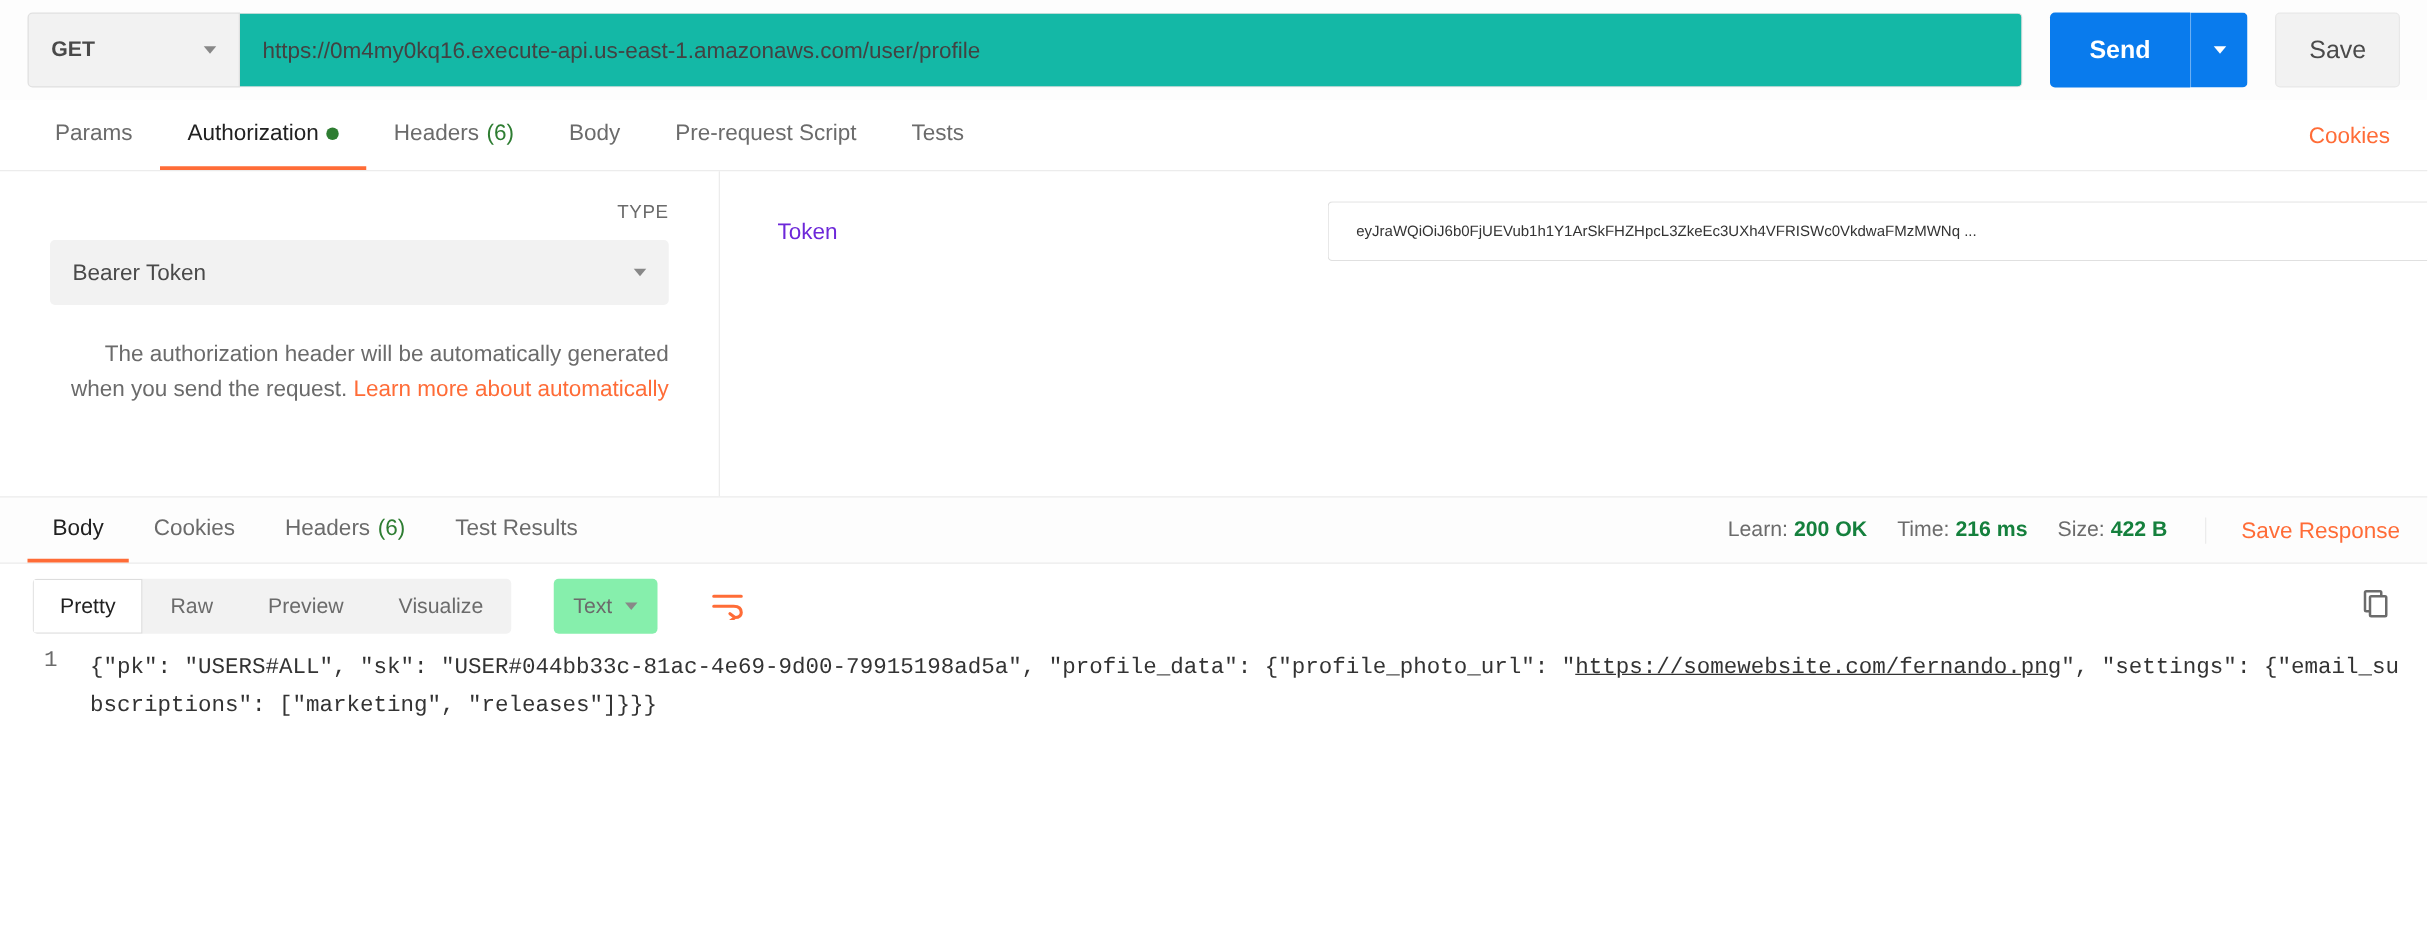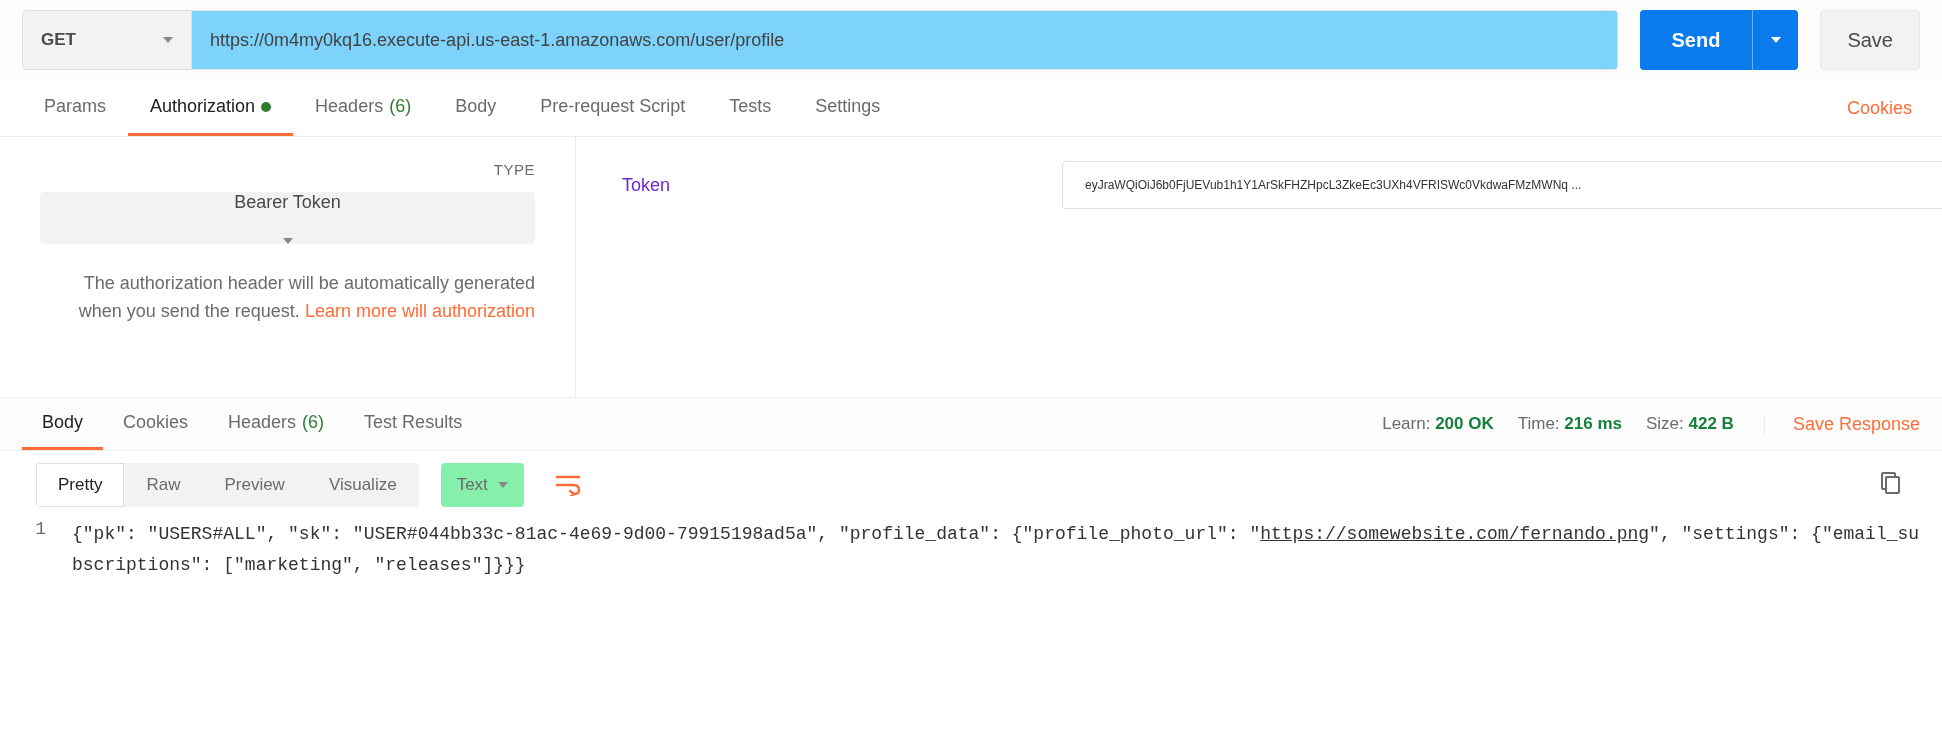--- a/index.html
+++ b/index.html
@@ -36,21 +36,21 @@
     height: 60px;
     border: 1px solid #e0e0e0;
     border-left: none;
     border-radius: 0 4px 4px 0;
     display: flex;
     align-items: center;
     padding: 0 18px;
     font-size: 18px;
     color: #424242;
     margin-left: -8px;
-    background: #7dd3fc;
+    background: #14b8a6;
   }
   .send-group {
     display: flex;
     margin-left: 14px;
   }
   .send-btn {
     background: #097bed;
     color: #fff;
     border: none;
     height: 60px;
@@ -134,21 +134,20 @@
     display: flex;
     align-items: center;
     justify-content: space-between;
     background: #f2f2f2;
     border-radius: 4px;
     height: 52px;
     padding: 0 18px;
     width: 100%;
     font-size: 18px;
     color: #4a4a4a;
-    flex-direction: column;
   }
   .auth-help {
     margin-top: 26px;
     font-size: 18px;
     color: #6b6b6b;
     line-height: 1.55;
   }
   .auth-help a { color: #ff6c37; text-decoration: none; }
 
   .auth-right {
@@ -201,22 +200,22 @@
     gap: 24px;
     font-size: 17px;
     color: #6b6b6b;
   }
   .resp-meta .val { color: #15803d; font-weight: bold; }
   .save-resp { color: #ff6c37; padding-left: 28px; font-size: 18px; border-left: 1px solid #ececec; margin-left: 6px; }
 
   .view-bar {
     display: flex;
     align-items: center;
-    padding: 12px 36px;
-    gap: 4px;
+    padding: 12px 26px;
+    gap: 16px;
   }
   .view-seg {
     display: flex;
     background: #f2f2f2;
     border-radius: 4px;
     overflow: hidden;
   }
   .view-btn {
     padding: 12px 22px;
     font-size: 17px;
@@ -310,35 +309,32 @@
   </div>
   <div class="tab">
       <span>Body</span>
     </div>
   <div class="tab">
       <span>Pre-request Script</span>
     </div>
   <div class="tab">
       <span>Tests</span>
     </div>
-  <div class="tab">
-      <span>Settings</span>
-    </div>
   <div class="cookies-link"><span>Cookies</span></div>
 </div>
 
 <div class="auth-body">
   <div class="auth-left">
     <div class="label">TYPE</div>
     <div class="type-select">
       <span>Bearer Token</span>
       <span class="caret"></span>
     </div>
     <div class="auth-help">
-      <span>The authorization header will be automatically generated when you send the request. </span><a href="#">Learn more will authorization</a>
+      <span>The authorization header will be automatically generated when you send the request. </span><a href="#">Learn more about automatically</a>
     </div>
   </div>
   <div class="auth-right">
     <div class="token-row">
       <div class="token-label">Token</div>
       <div class="token-input">
         <span>eyJraWQiOiJ6b0FjUEVub1h1Y1ArSkFHZHpcL3ZkeEc3UXh4VFRISWc0VkdwaFMzMWNq ...</span>
       </div>
     </div>
   </div>

